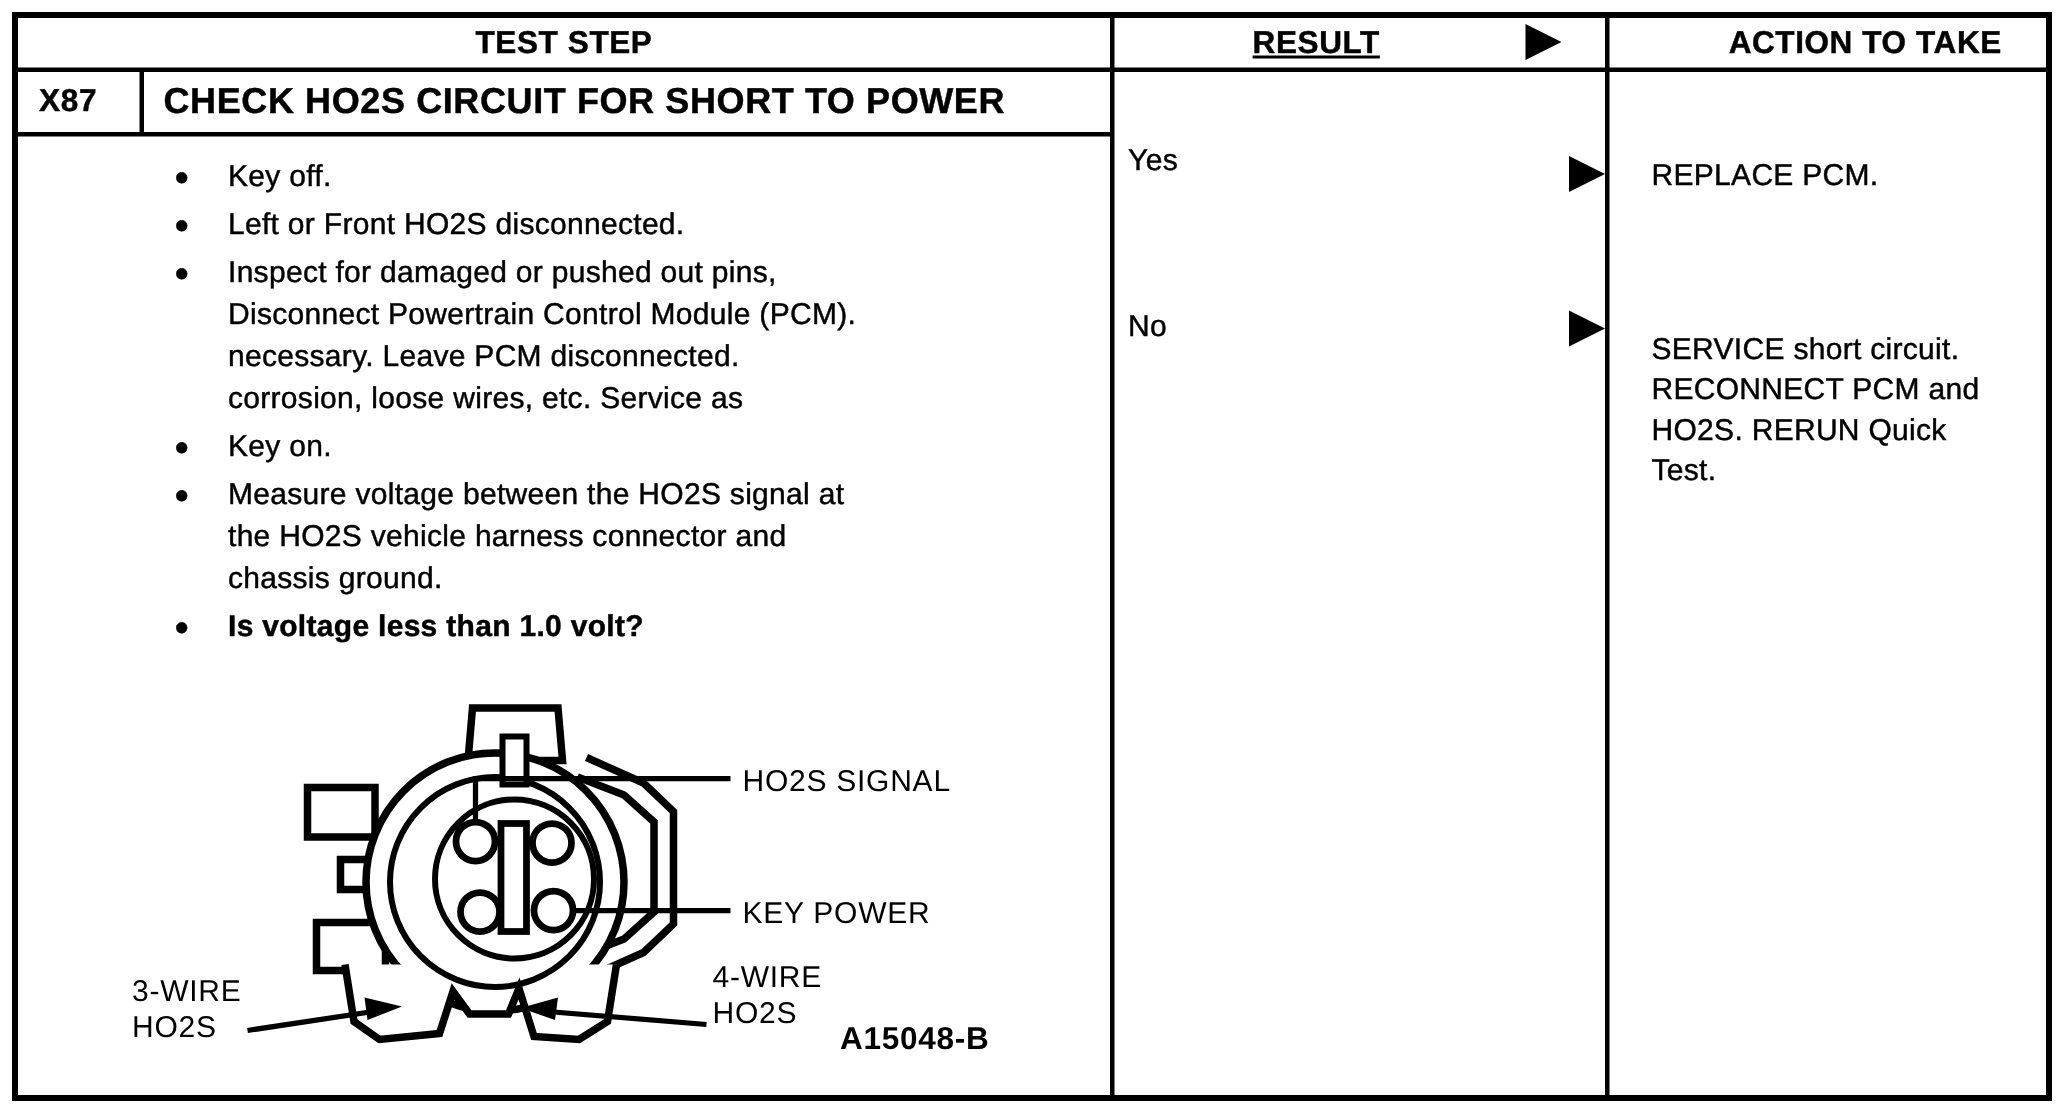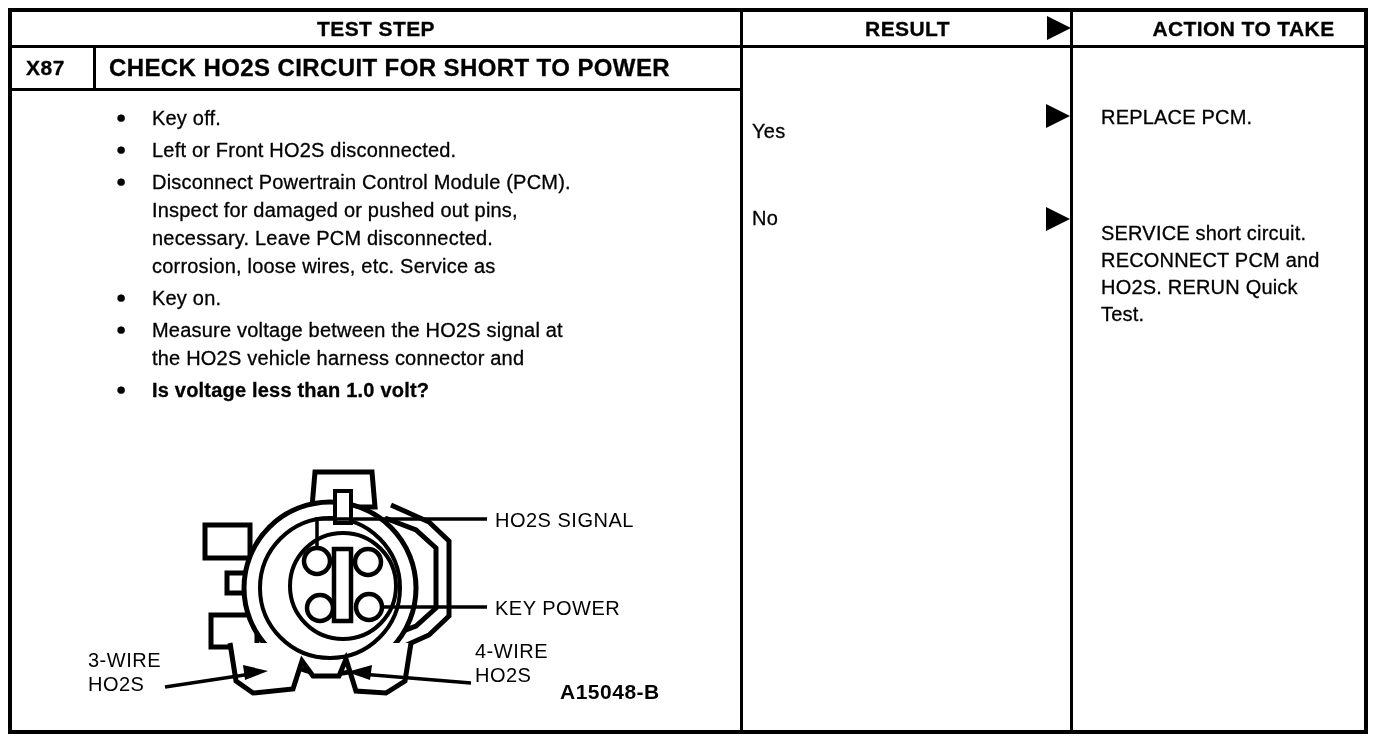--- a/index.html
+++ b/index.html
@@ -23,21 +23,21 @@
   .vdiv1{left:728px;}
   .vdiv2{left:1058px;}
   
   .hrule{position:absolute;left:0;right:0;top:33px;height:3px;background:#000;}
   .hcell{
     position:absolute;top:0;height:33px;
     display:flex;align-items:center;justify-content:center;
     font-weight:bold;font-size:21px;letter-spacing:0.4px;border-radius:13px;
   }
   .hcell.c1{left:0;width:728px;}
-  .hcell.c2{left:732px;width:327px;}
+  .hcell.c2{left:702px;width:327px;text-decoration:underline;}
   .hcell.c3{left:1061px;width:291px;margin-left:25px;}
   .tri{
     width:0;height:0;
     border-top:12px solid transparent;
     border-bottom:12px solid transparent;
     border-left:24px solid #000;
   }
   .tri.header-tri{position:absolute;right:0;top:4px;}
   .row-tri{position:absolute;left:1034px;}
   
@@ -108,41 +108,42 @@
       <li>
         <span class="dot">●</span>
         <div>Key off.</div>
       </li>
       <li>
         <span class="dot">●</span>
         <div>Left or Front HO2S disconnected.</div>
       </li>
       <li>
         <span class="dot">●</span>
+        <div>Inspect for damaged or pushed out pins,</div>
         <div>Disconnect Powertrain Control Module (PCM).</div>
-        <div>Inspect for damaged or pushed out pins,</div>
         <div>necessary. Leave PCM disconnected.</div>
         <div>corrosion, loose wires, etc. Service as</div>
       </li>
       <li>
         <span class="dot">●</span>
         <div>Key on.</div>
       </li>
       <li>
         <span class="dot">●</span>
         <div>Measure voltage between the HO2S signal at</div>
         <div>the HO2S vehicle harness connector and</div>
+        <div>chassis ground.</div>
       </li>
       <li class="q">
         <span class="dot">●</span>
         <div>Is voltage less than 1.0 volt?</div>
       </li>
     </ul>
 
-    <div class="result-label" style="top:108px;">Yes</div>
+    <div class="result-label" style="top:84px;">Yes</div>
     <span class="tri row-tri" style="top:92px;"></span>
     <div class="result-label" style="top:195px;">No</div>
     <span class="tri row-tri" style="top:195px;"></span>
 
     <div class="action-block" style="top:92px;">
       <div>REPLACE PCM.</div>
     </div>
     <div class="action-block" style="top:208px;">
       <div>SERVICE short circuit.</div>
       <div>RECONNECT PCM and</div>

